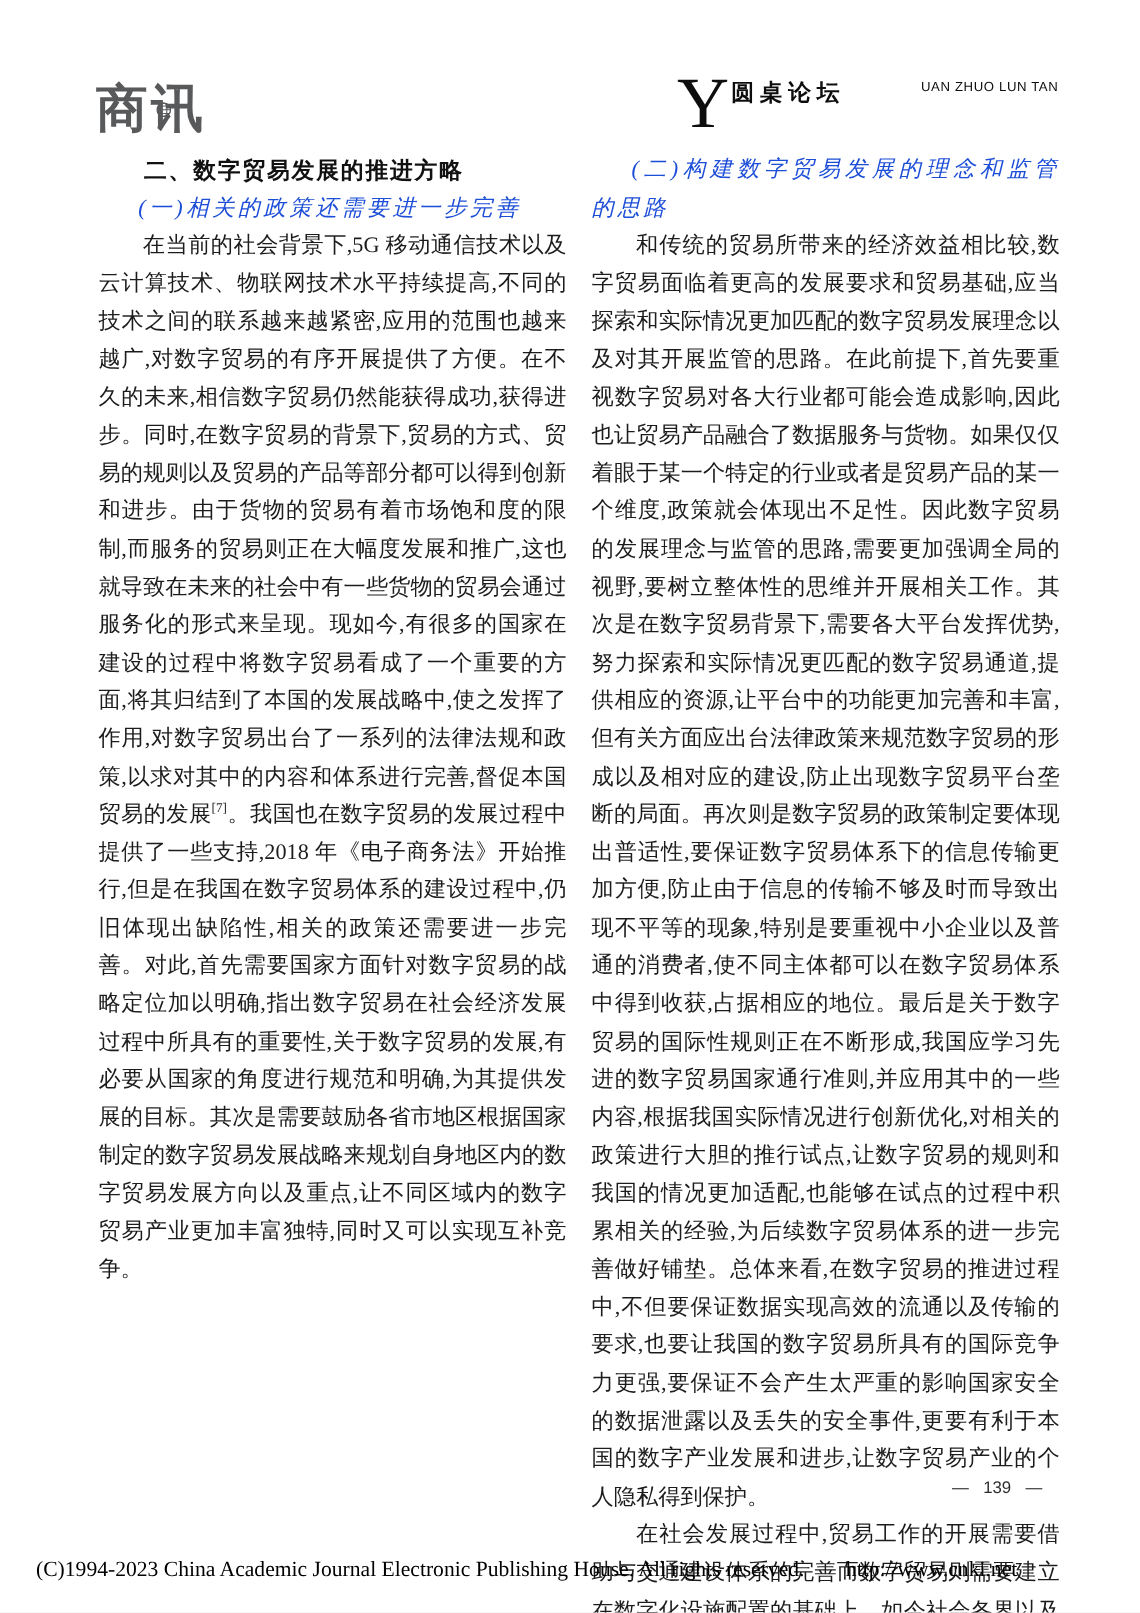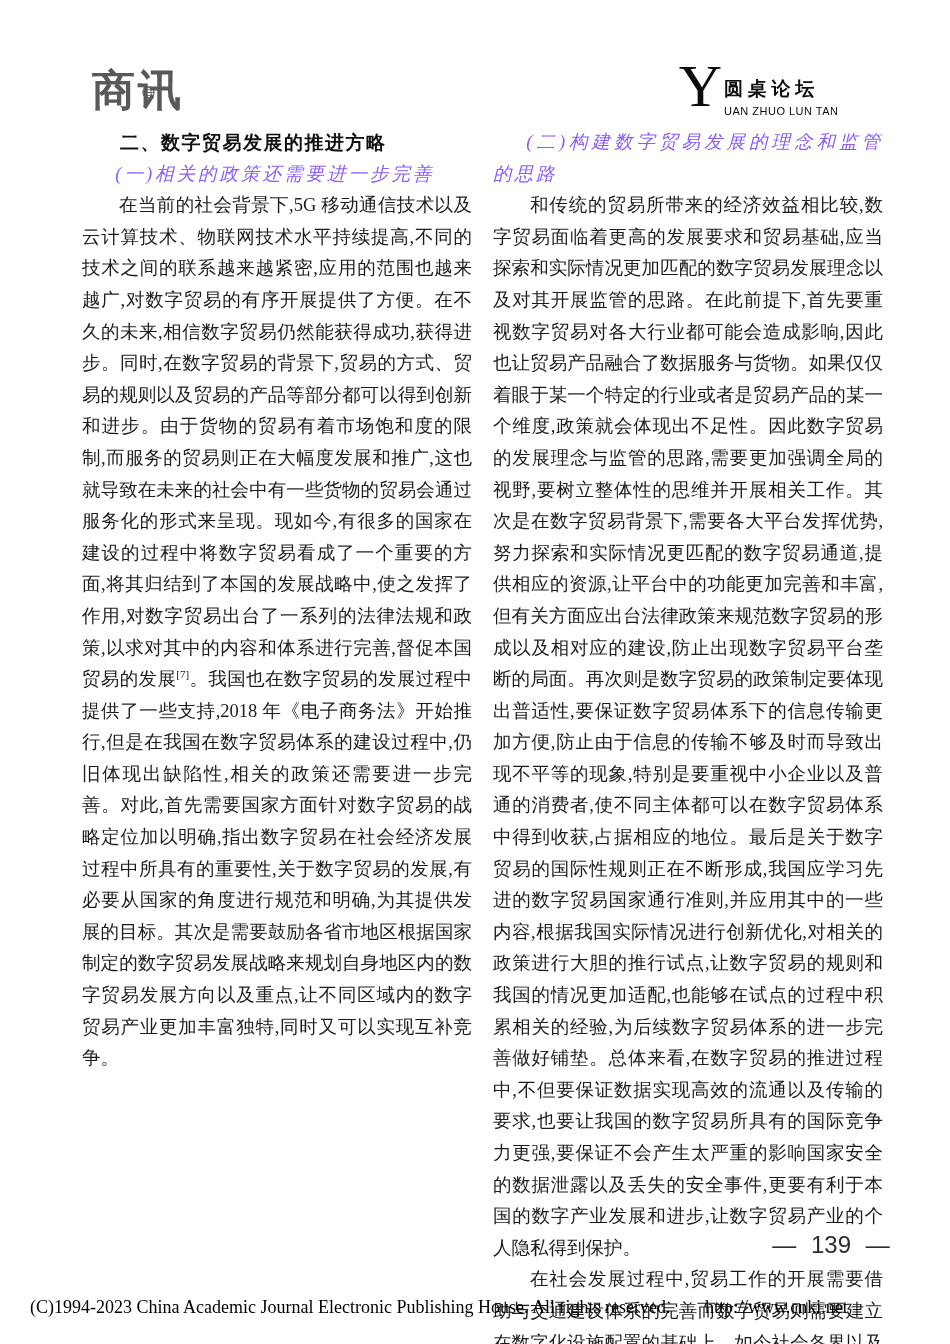--- a/index.html
+++ b/index.html
@@ -11,21 +11,21 @@
     background: #ffffff;
     margin: 0 auto;
     overflow: hidden;
     font-family: "Liberation Serif", "DejaVu Serif", serif;
     color: #1c1c1c;
   }
 
   
   .journal-logo {
     position: absolute;
-    left: 92px;
+    left: 80px;
     top: 62px;
     font-size: 43px;
     font-weight: 600;
     letter-spacing: 3px;
     color: #58595b;
     font-family: "Liberation Serif", serif;
   }
   .journal-logo .globe {
     position: absolute;
     left: 50px;
@@ -38,21 +38,21 @@
     display: flex;
     align-items: flex-start;
     color: #0d0d0d;
   }
   .column-logo .initial {
     font-size: 60px;
     line-height: 52px;
     font-weight: 400;
     font-family: "Liberation Serif", serif;
   }
-  .column-logo .stack { display: flex; flex-direction: column; margin-left: 2px; margin-top: 16px; }
+  .column-logo .stack { display: flex; flex-direction: row; margin-left: 2px; margin-top: 4px; }
   .column-logo .cn {
     width: 158px;
     display: flex;
     justify-content: space-between;
     font-size: 19px;
     font-weight: 600;
     font-family: "Liberation Serif", serif;
   }
   .column-logo .py {
     margin-top: 3px;
@@ -79,38 +79,38 @@
     font-weight: 700;
     font-size: 19px;
     letter-spacing: 1.5px;
     text-indent: 2em;
     color: #111;
   }
   .sub-heading {
     font-style: italic;
     letter-spacing: 3px;
     text-indent: 1.8em;
-    color: #8b5cf6;
+    color: #1d4ed8;
   }
   .para { text-indent: 2em; }
   .para sup {
     font-size: 11px;
     line-height: 0;
     vertical-align: 7px;
     letter-spacing: 0;
   }
 
   
   .page-number {
     position: absolute;
     left: 756px;
     top: 1231px;
     width: 150px;
     text-align: center;
-    font-size: 24px;
+    font-size: 14px;
     word-spacing: 8px;
     color: #2e2e2e;
     font-family: "Liberation Sans", sans-serif;
   }
   .footer {
     position: absolute;
     left: 30px;
     top: 1297px;
     width: 900px;
     font-size: 18px;

